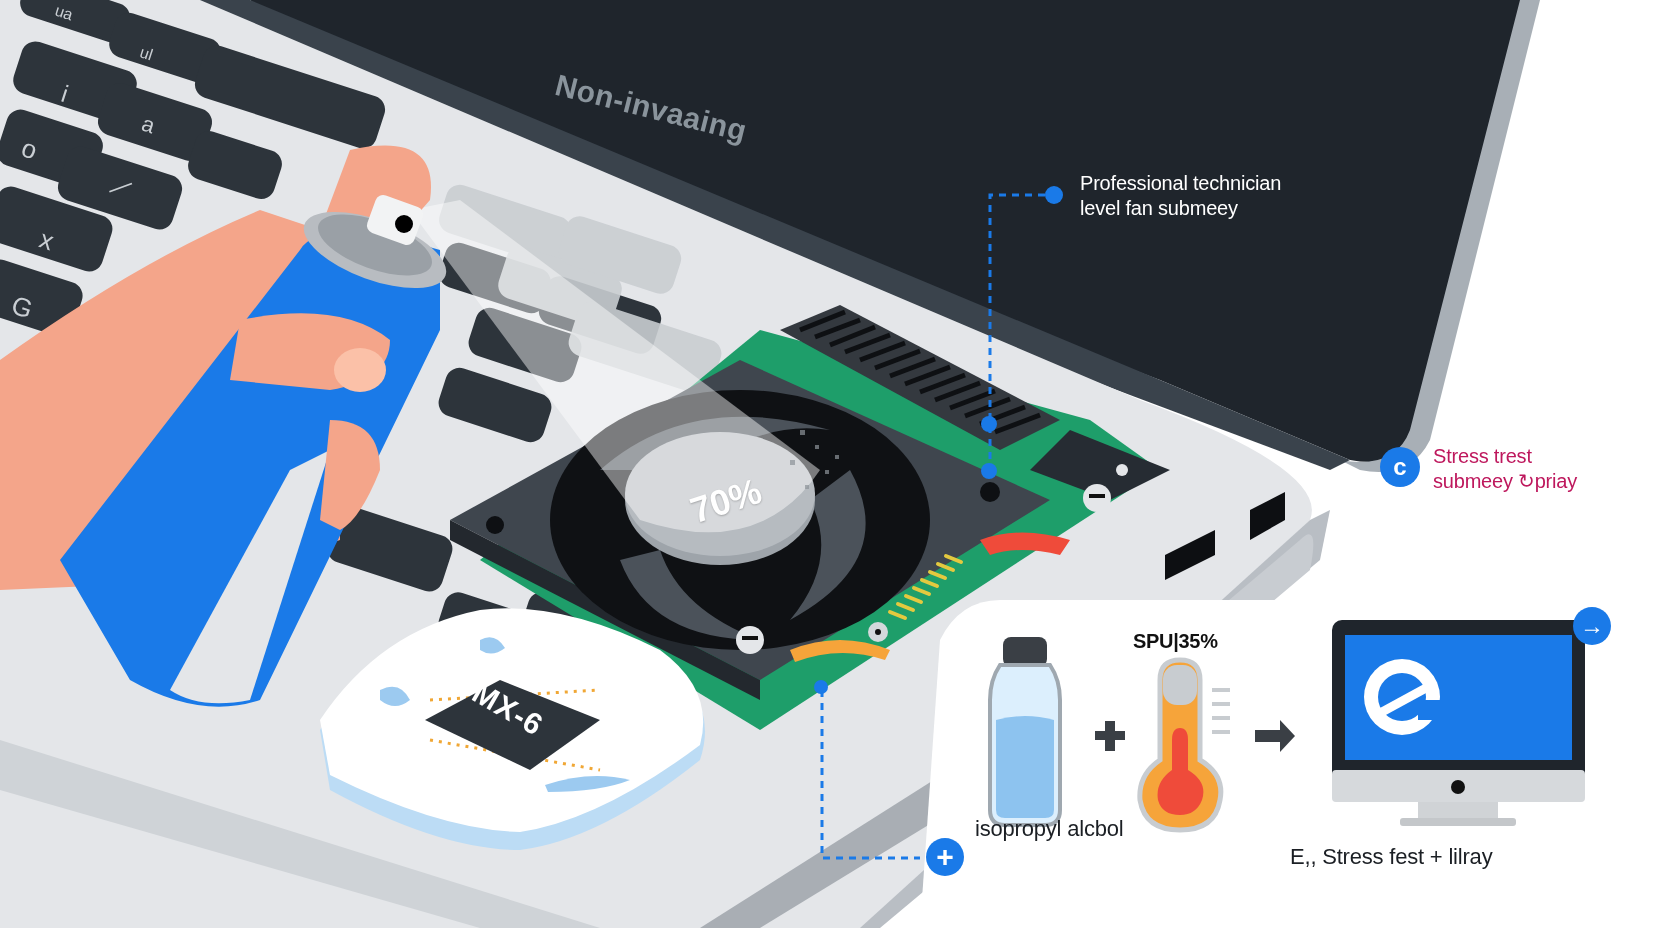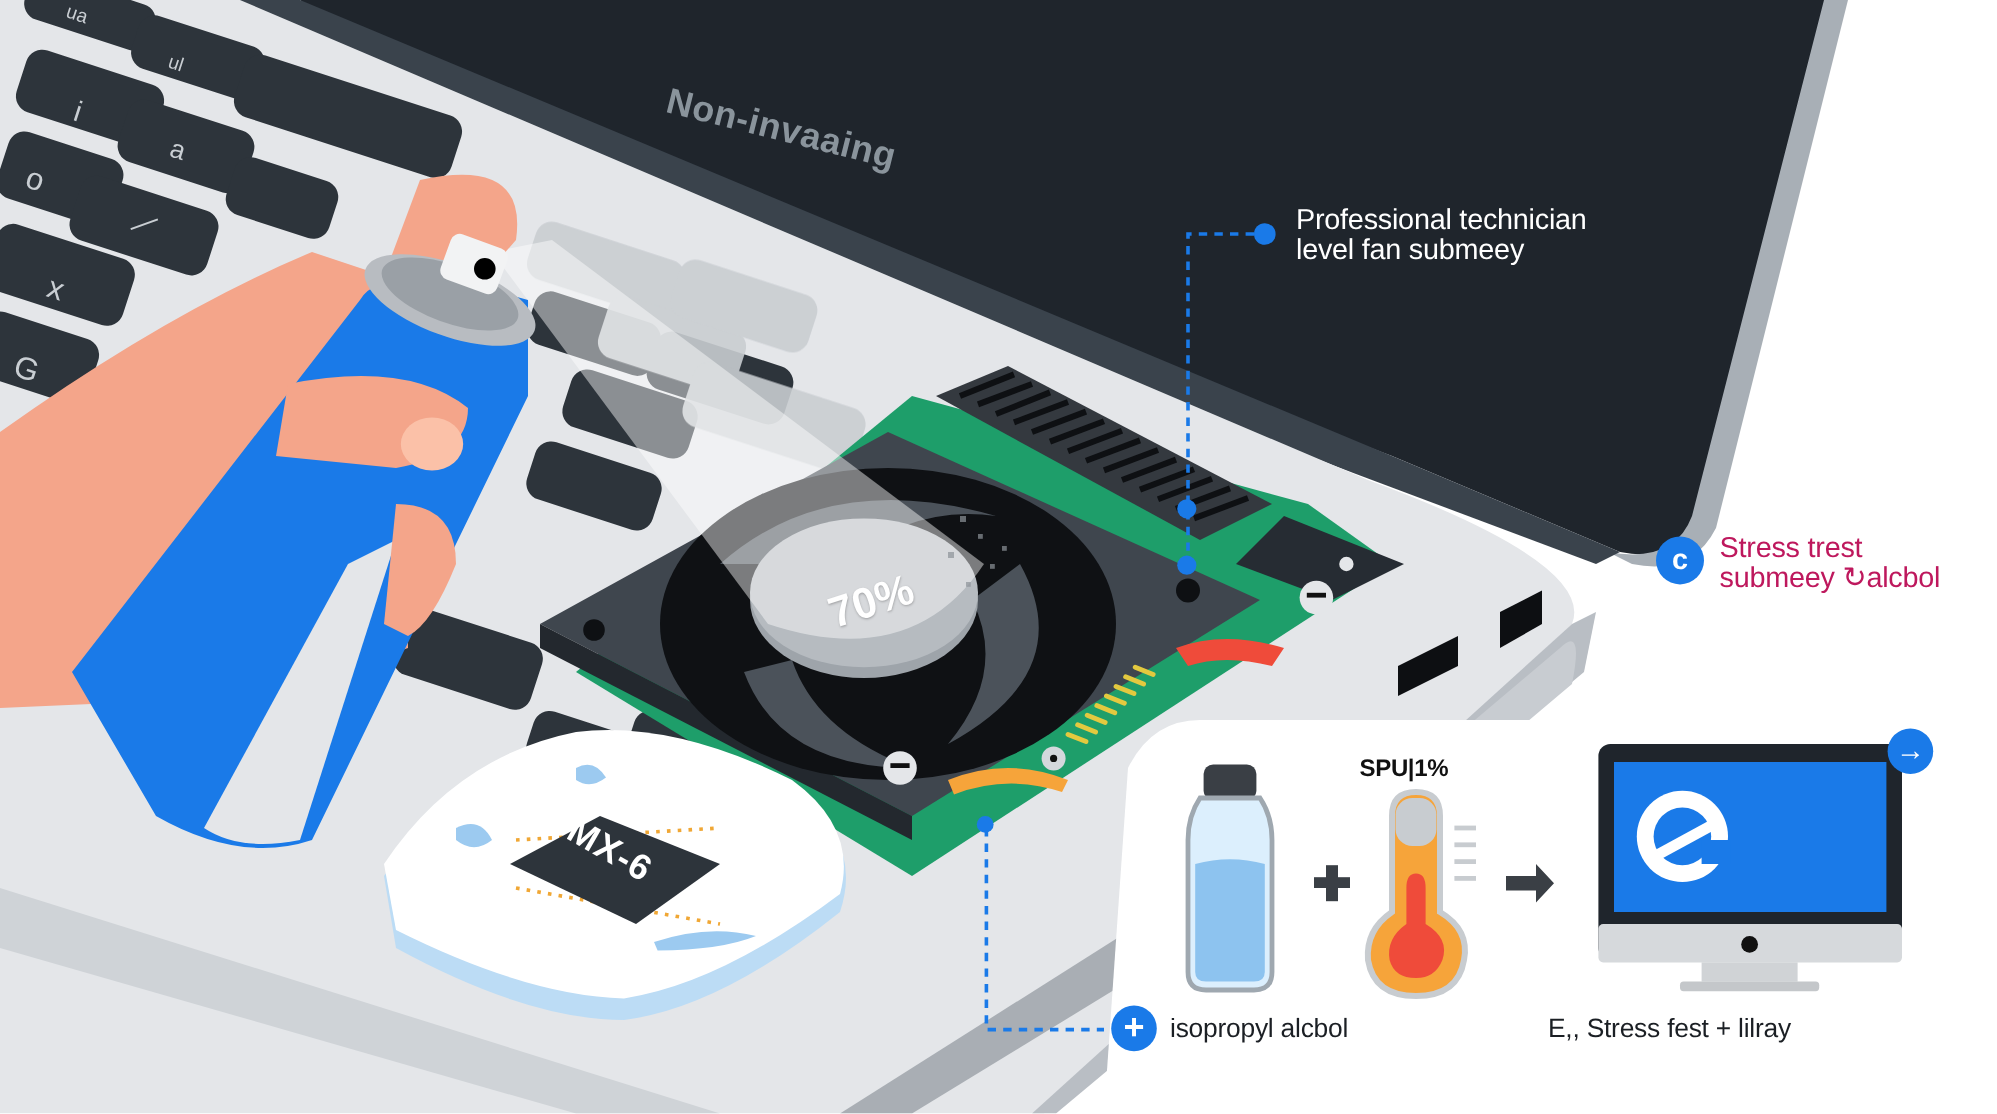--- a/index.html
+++ b/index.html
@@ -4,21 +4,21 @@
 <style>
   html, body { margin:0; padding:0; }
   body {
     width:1664px; height:928px; overflow:hidden; position:relative;
     background:#ffffff;
     font-family:"Liberation Sans", "DejaVu Sans", sans-serif;
   }
   .scene { position:absolute; left:0; top:0; width:1664px; height:928px; }
   .abs { position:absolute; }
   .callout-text {
-    position:absolute; font-size:24px; line-height:25px; font-weight:500; letter-spacing:-0.2px;
+    position:absolute; font-size:20px; line-height:25px; font-weight:500; letter-spacing:-0.2px;
   }
   .callout-text.dark-bg { color:#ffffff; }
   .callout-text.light-bg { color:#be185d; }
   .dot {
     position:absolute; width:18px; height:18px; border-radius:50%; background:#1a7ae8;
   }
   .badge {
     position:absolute; border-radius:50%; background:#1a7ae8; color:#fff;
     display:flex; align-items:center; justify-content:center; font-weight:700;
   }
@@ -233,29 +233,29 @@
   <div class="dot" style="left:814px;top:680px;width:14px;height:14px;"></div>
 
   <div class="callout-text dark-bg" style="left:1080px;top:171px;">
     <div>Professional technician</div>
     <div>level fan submeey</div>
   </div>
 
   <div class="badge" style="left:1380px;top:447px;width:40px;height:40px;font-size:24px;">c</div>
   <div class="callout-text light-bg" style="left:1433px;top:444px;">
     <div>Stress trest</div>
-    <div>submeey ↻alcbol</div>
+    <div>submeey ↻priay</div>
   </div>
 
-  <div class="temp-label" style="left:1133px;top:630px;">SPU|1%</div>
+  <div class="temp-label" style="left:1133px;top:630px;">SPU|35%</div>
 
   <div class="badge" style="left:1573px;top:607px;width:38px;height:38px;font-size:24px;">→</div>
 
   <div class="badge" style="left:926px;top:838px;width:38px;height:38px;font-size:30px;">+</div>
-  <div class="label-bottom" style="left:975px;top:844px;">isopropyl alcbol</div>
+  <div class="label-bottom" style="left:975px;top:816px;">isopropyl alcbol</div>
   <div class="label-bottom" style="left:1290px;top:844px;">E,, Stress fest + lilray</div>
 
   <div class="abs" style="left:55px;top:4px;color:#c9ced3;font-size:16px;transform:rotate(18deg);">ua</div>
   <div class="abs" style="left:140px;top:45px;color:#c9ced3;font-size:16px;transform:rotate(18deg);">ul</div>
   <div class="abs" style="left:62px;top:80px;color:#c9ced3;font-size:24px;transform:rotate(18deg);">i</div>
   <div class="abs" style="left:142px;top:112px;color:#c9ced3;font-size:22px;transform:rotate(18deg);">a</div>
   <div class="abs" style="left:22px;top:134px;color:#c9ced3;font-size:26px;transform:rotate(18deg);">o</div>
   <div class="abs" style="left:108px;top:172px;color:#c9ced3;font-size:24px;transform:rotate(-20deg);">—</div>
   <div class="abs" style="left:40px;top:225px;color:#c9ced3;font-size:26px;transform:rotate(18deg);">x</div>
   <div class="abs" style="left:12px;top:292px;color:#c9ced3;font-size:26px;transform:rotate(18deg);">G</div>

